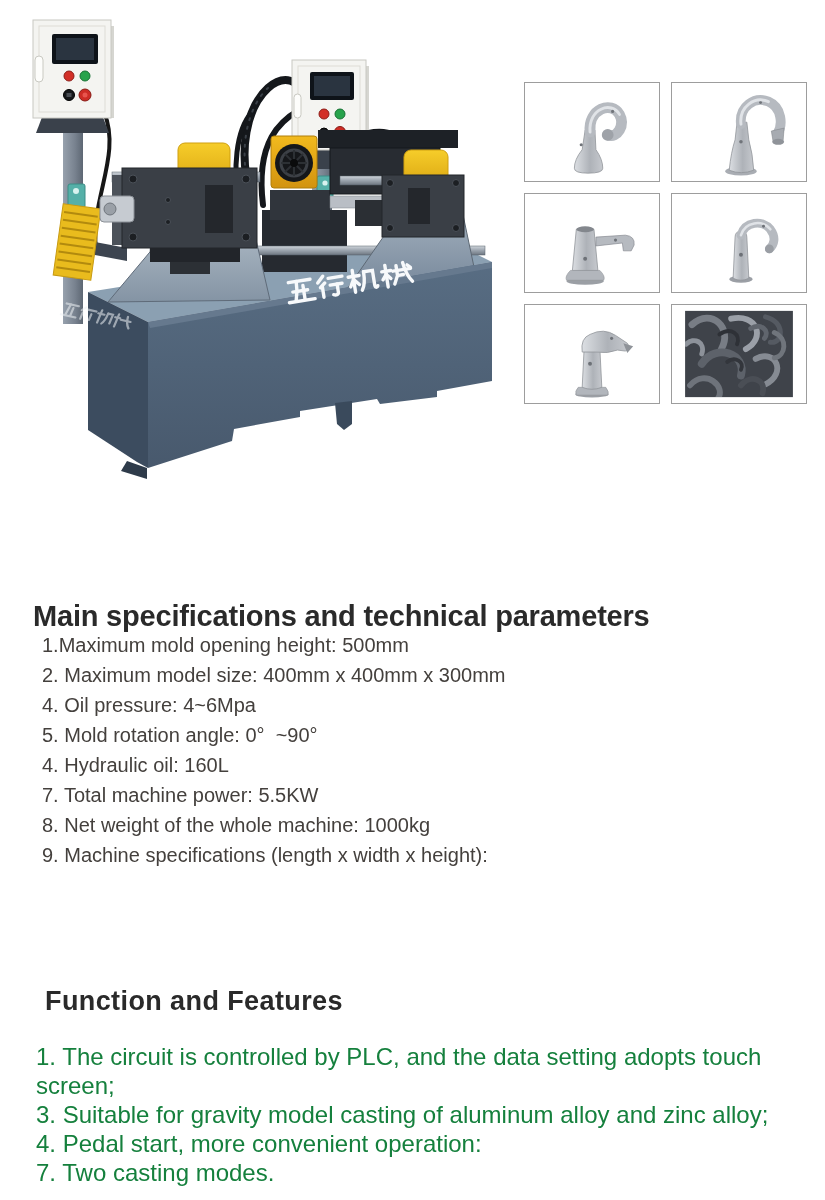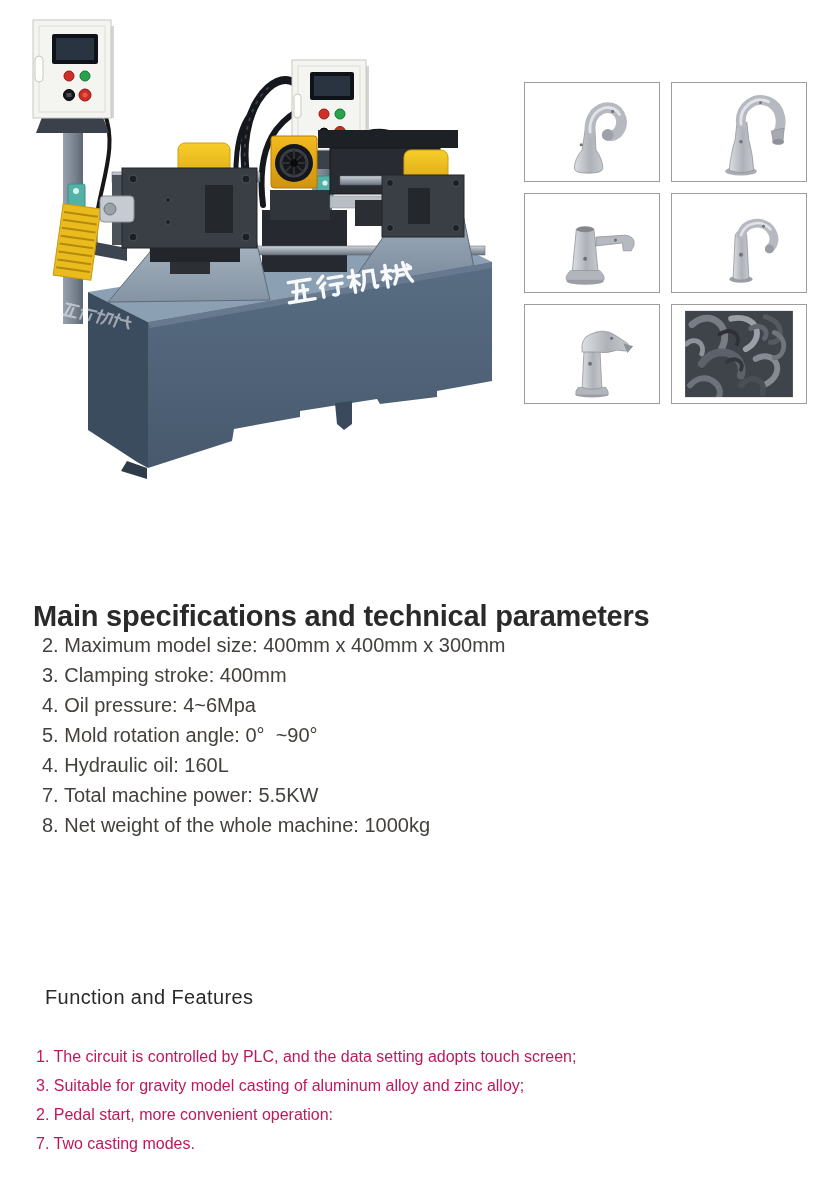--- a/index.html
+++ b/index.html
@@ -11,23 +11,23 @@
            display:grid;grid-template-columns:136px 136px;grid-template-rows:100px 100px 100px;
            column-gap:11px;row-gap:11px;}
   .cell{border:1px solid #9d9d9d;background:#fff;box-sizing:border-box;overflow:hidden;}
   .cell svg{display:block;width:100%;height:100%;}
   
   .specs-heading{position:absolute;left:33px;top:600px;font-size:29px;font-weight:700;
                  color:#2a2a2a;letter-spacing:-0.2px;white-space:nowrap;}
   .specs-list{position:absolute;left:42px;top:630px;font-size:20px;color:#44403d;}
   .spec-item{line-height:30px;white-space:pre-wrap;}
   .spec-item.indent{padding-left:21px;}
-  .features-heading{position:absolute;left:45px;top:986px;font-size:20px;font-weight:400;
+  .features-heading{position:absolute;left:45px;top:986px;font-size:27px;font-weight:700;
                     color:#2a2a2a;letter-spacing:0.4px;white-space:nowrap;}
-  .features-list{position:absolute;left:36px;top:1042px;font-size:16px;color:#be185d;}
+  .features-list{position:absolute;left:36px;top:1042px;font-size:24px;color:#15803d;}
   .feature-item{line-height:29px;white-space:pre-wrap;}
 </style>
 </head>
 <body>
 
 <div class="page">
 
   <div class="machine-wrap">
     <svg viewBox="0 0 515 492" width="515" height="492">
       <defs>
@@ -360,30 +360,31 @@
           <path d="M104,28 C118,34 116,52 104,54" stroke="#70757c" stroke-width="5"></path>
           <path d="M56,58 C64,52 74,58 70,66" stroke="#33363c" stroke-width="4"></path>
           <path d="M80,24 C90,18 100,26 94,34" stroke="#60656d" stroke-width="5"></path>
         </g>
       </svg>
     </div>
   </div>
 
   <div class="specs-heading">Main specifications and technical parameters</div>
   <div class="specs-list">
+    <div class="spec-item">1.Maximum mold opening height: 500mm</div>
     <div class="spec-item">2. Maximum model size: 400mm x 400mm x 300mm</div>
-    <div class="spec-item">3. Clamping stroke: 400mm</div>
     <div class="spec-item">4. Oil pressure: 4~6Mpa</div>
     <div class="spec-item">5. Mold rotation angle: 0°  ~90°</div>
     <div class="spec-item">4. Hydraulic oil: 160L</div>
     <div class="spec-item">7. Total machine power: 5.5KW</div>
     <div class="spec-item">8. Net weight of the whole machine: 1000kg</div>
+    <div class="spec-item">9. Machine specifications (length x width x height):</div>
   </div>
 
   <div class="features-heading">Function and Features</div>
   <div class="features-list">
     <div class="feature-item">1. The circuit is controlled by PLC, and the data setting adopts touch screen;</div>
     <div class="feature-item">3. Suitable for gravity model casting of aluminum alloy and zinc alloy;</div>
-    <div class="feature-item">2. Pedal start, more convenient operation:</div>
+    <div class="feature-item">4. Pedal start, more convenient operation:</div>
     <div class="feature-item">7. Two casting modes.</div>
   </div>
 
 </div>
 
 </body></html>

